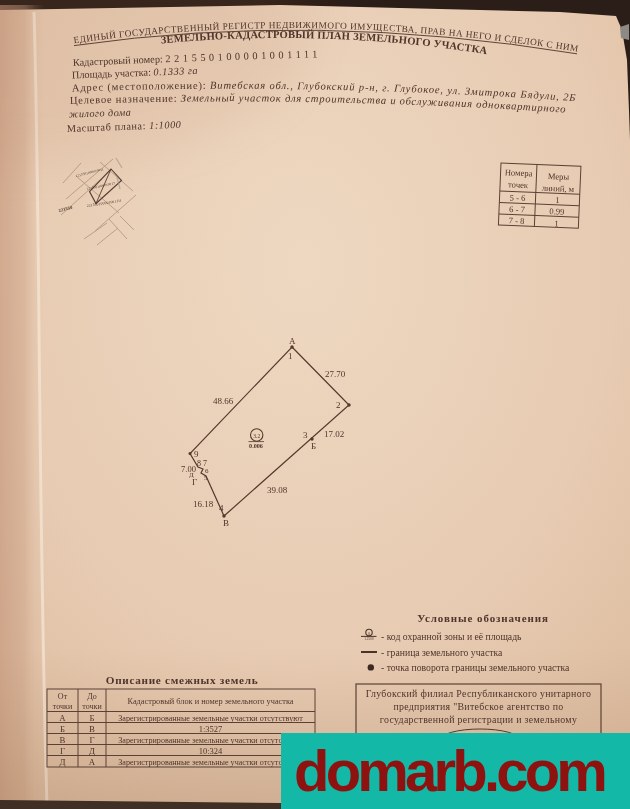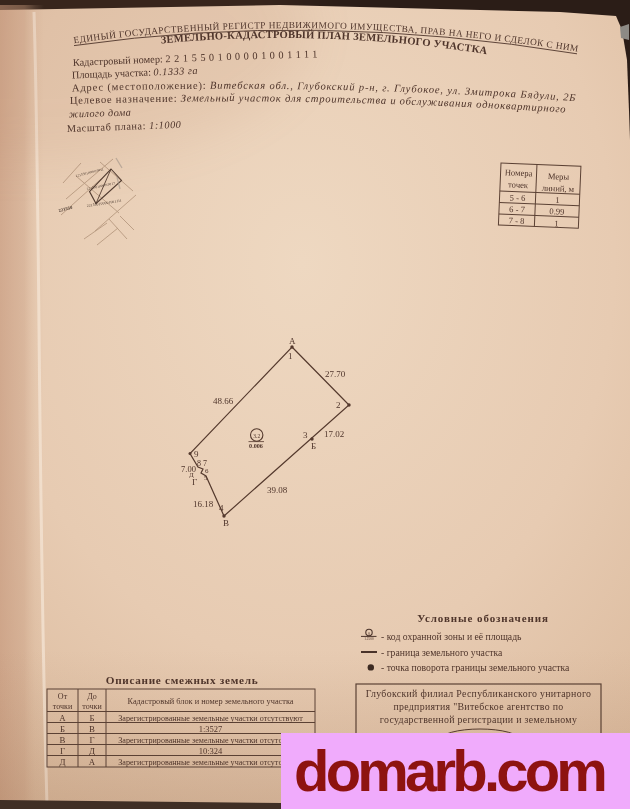--- a/index.html
+++ b/index.html
@@ -1,19 +1,19 @@
 <!DOCTYPE html>
 <html><head>
 <meta charset="utf-8">
 <style>
   html,body{margin:0;padding:0;}
   body{width:630px;height:809px;overflow:hidden;position:relative;
        background:#2b1d17;font-family:"Liberation Serif", serif;}
   #paper{position:absolute;left:0;top:0;width:630px;height:809px;}
-  #wm{position:absolute;left:281px;top:733px;width:349px;height:76px;background:#f0abfc;}
+  #wm{position:absolute;left:281px;top:733px;width:349px;height:76px;background:#14b8a6;}
   #wmtext{position:absolute;left:13px;top:4px;font-family:"Liberation Sans", sans-serif;
           font-weight:bold;font-size:58px;color:#8e1310;letter-spacing:-3.8px;}
 </style>
 </head>
 <body>
 
 <svg id="paper" width="630" height="809" viewBox="0 0 630 809">
   <defs>
     <radialGradient id="pg" cx="48%" cy="32%" r="90%">
       <stop offset="0%" stop-color="#eed8c1"></stop>

